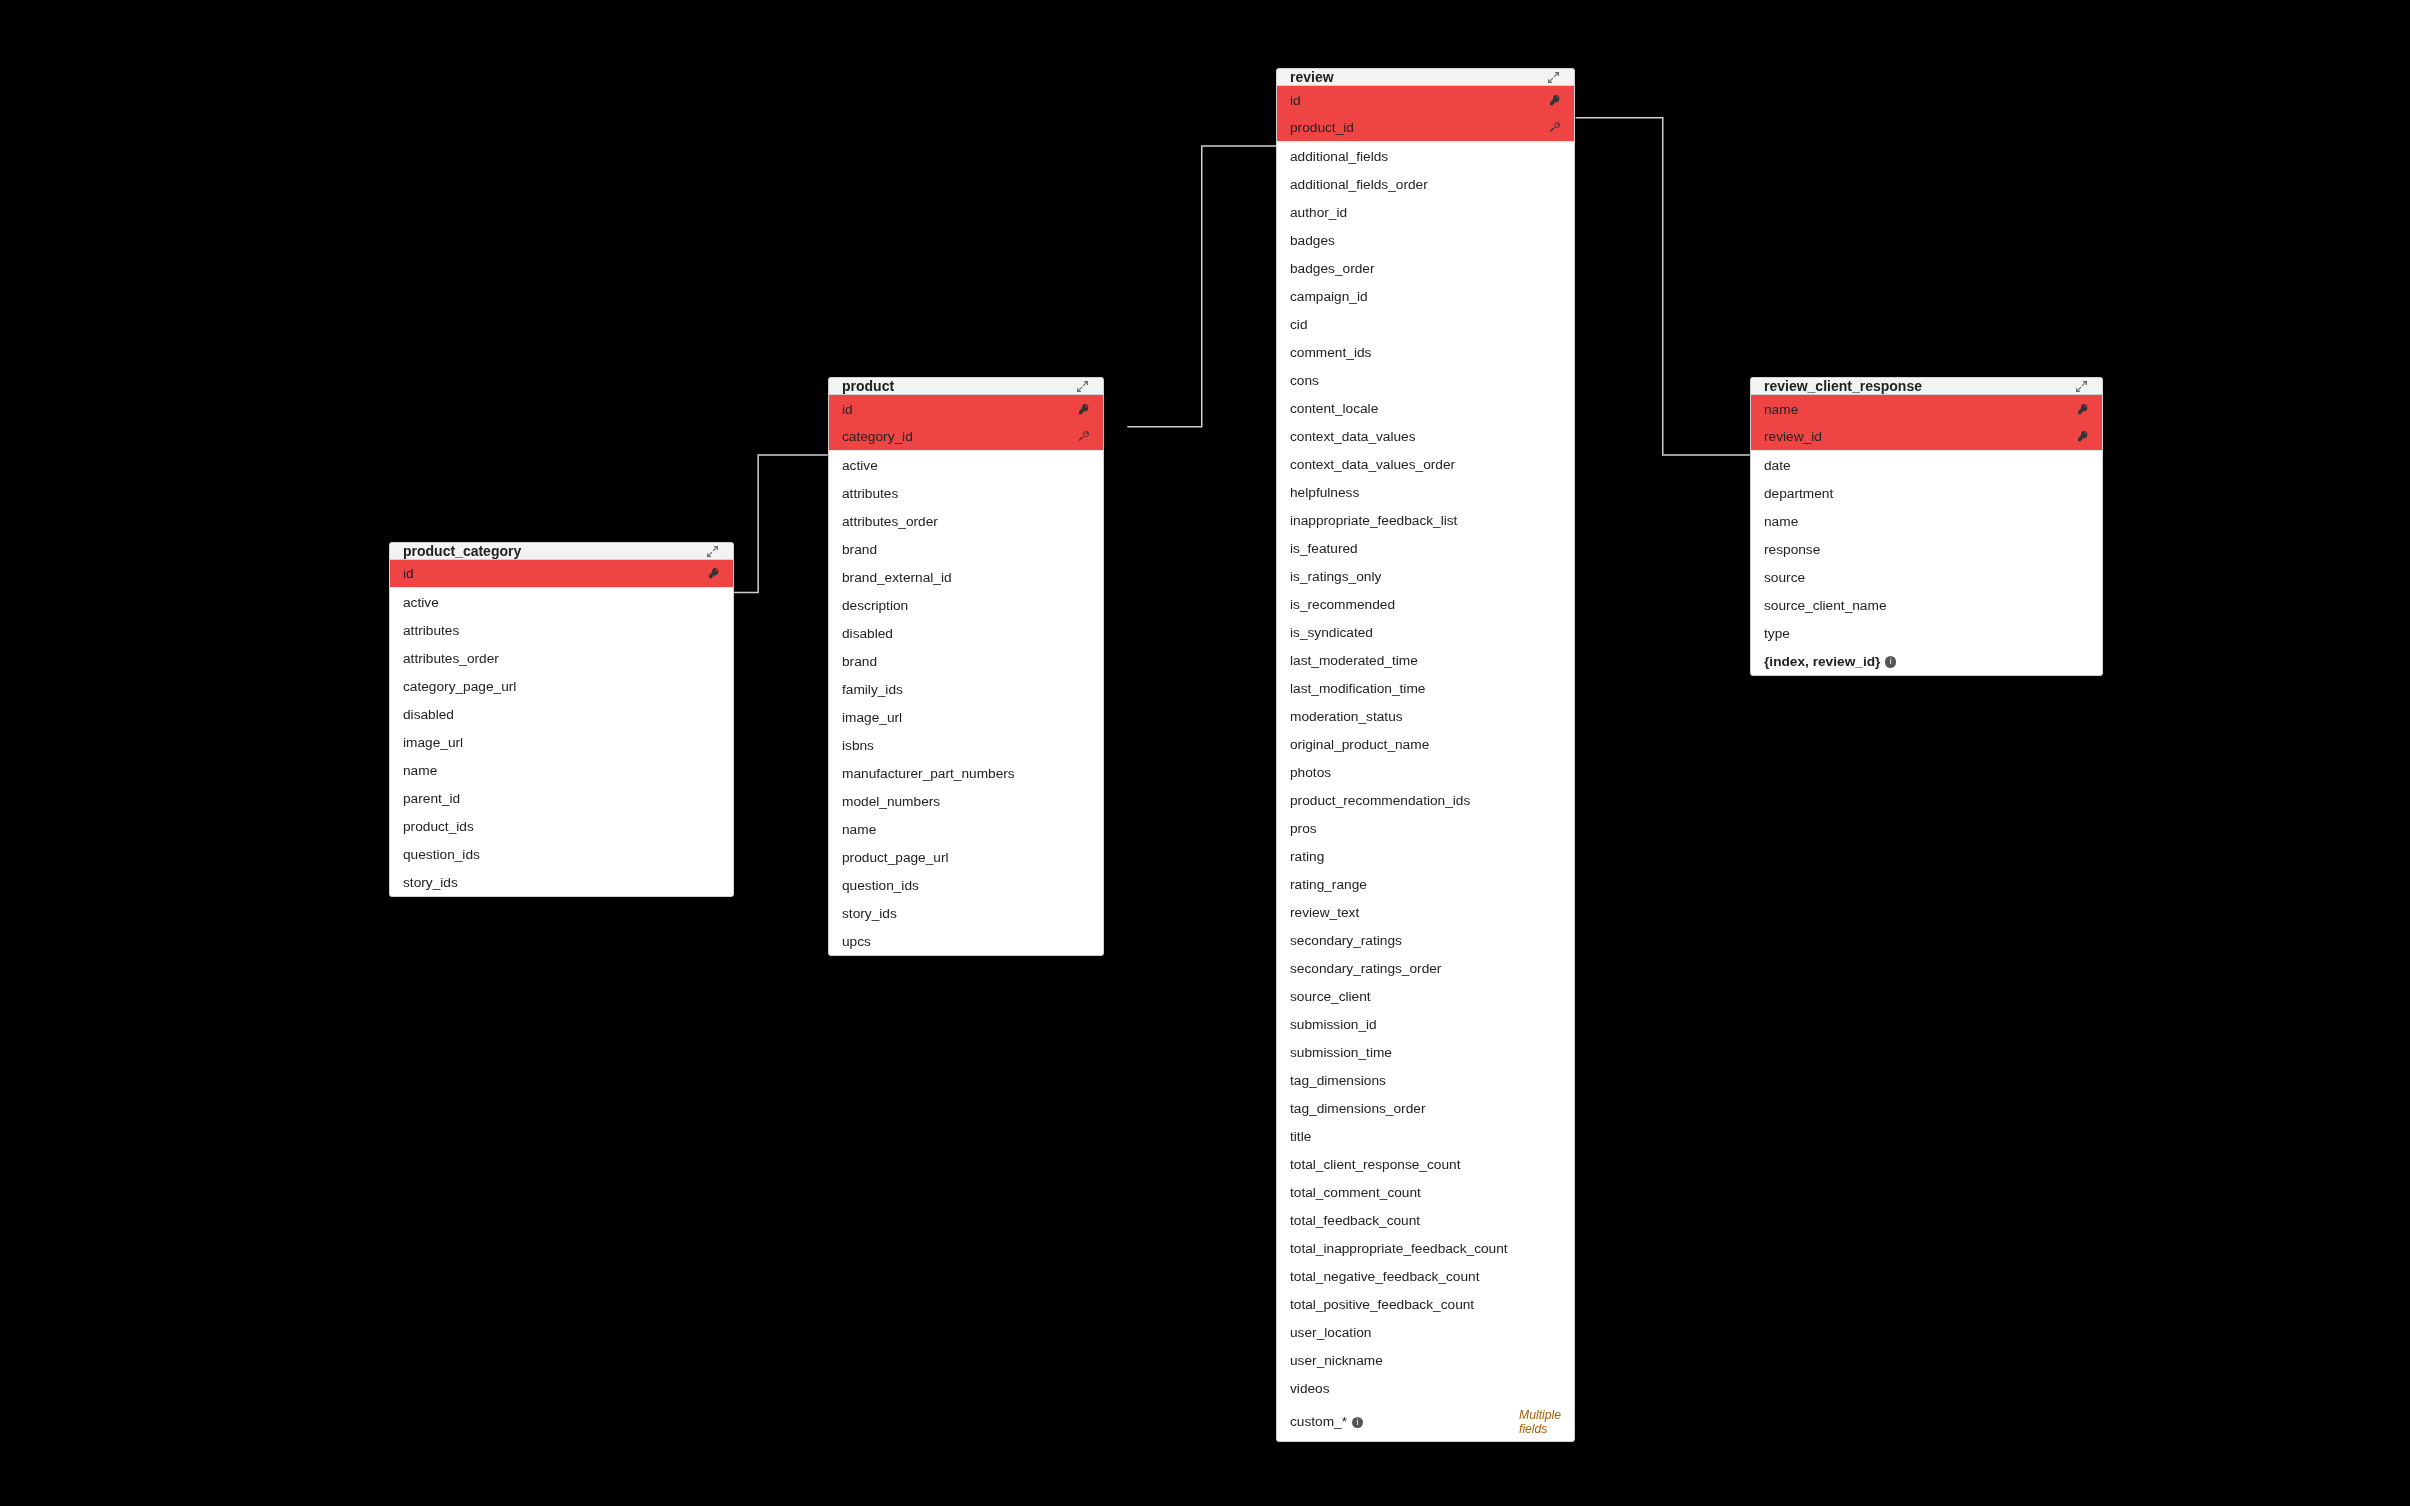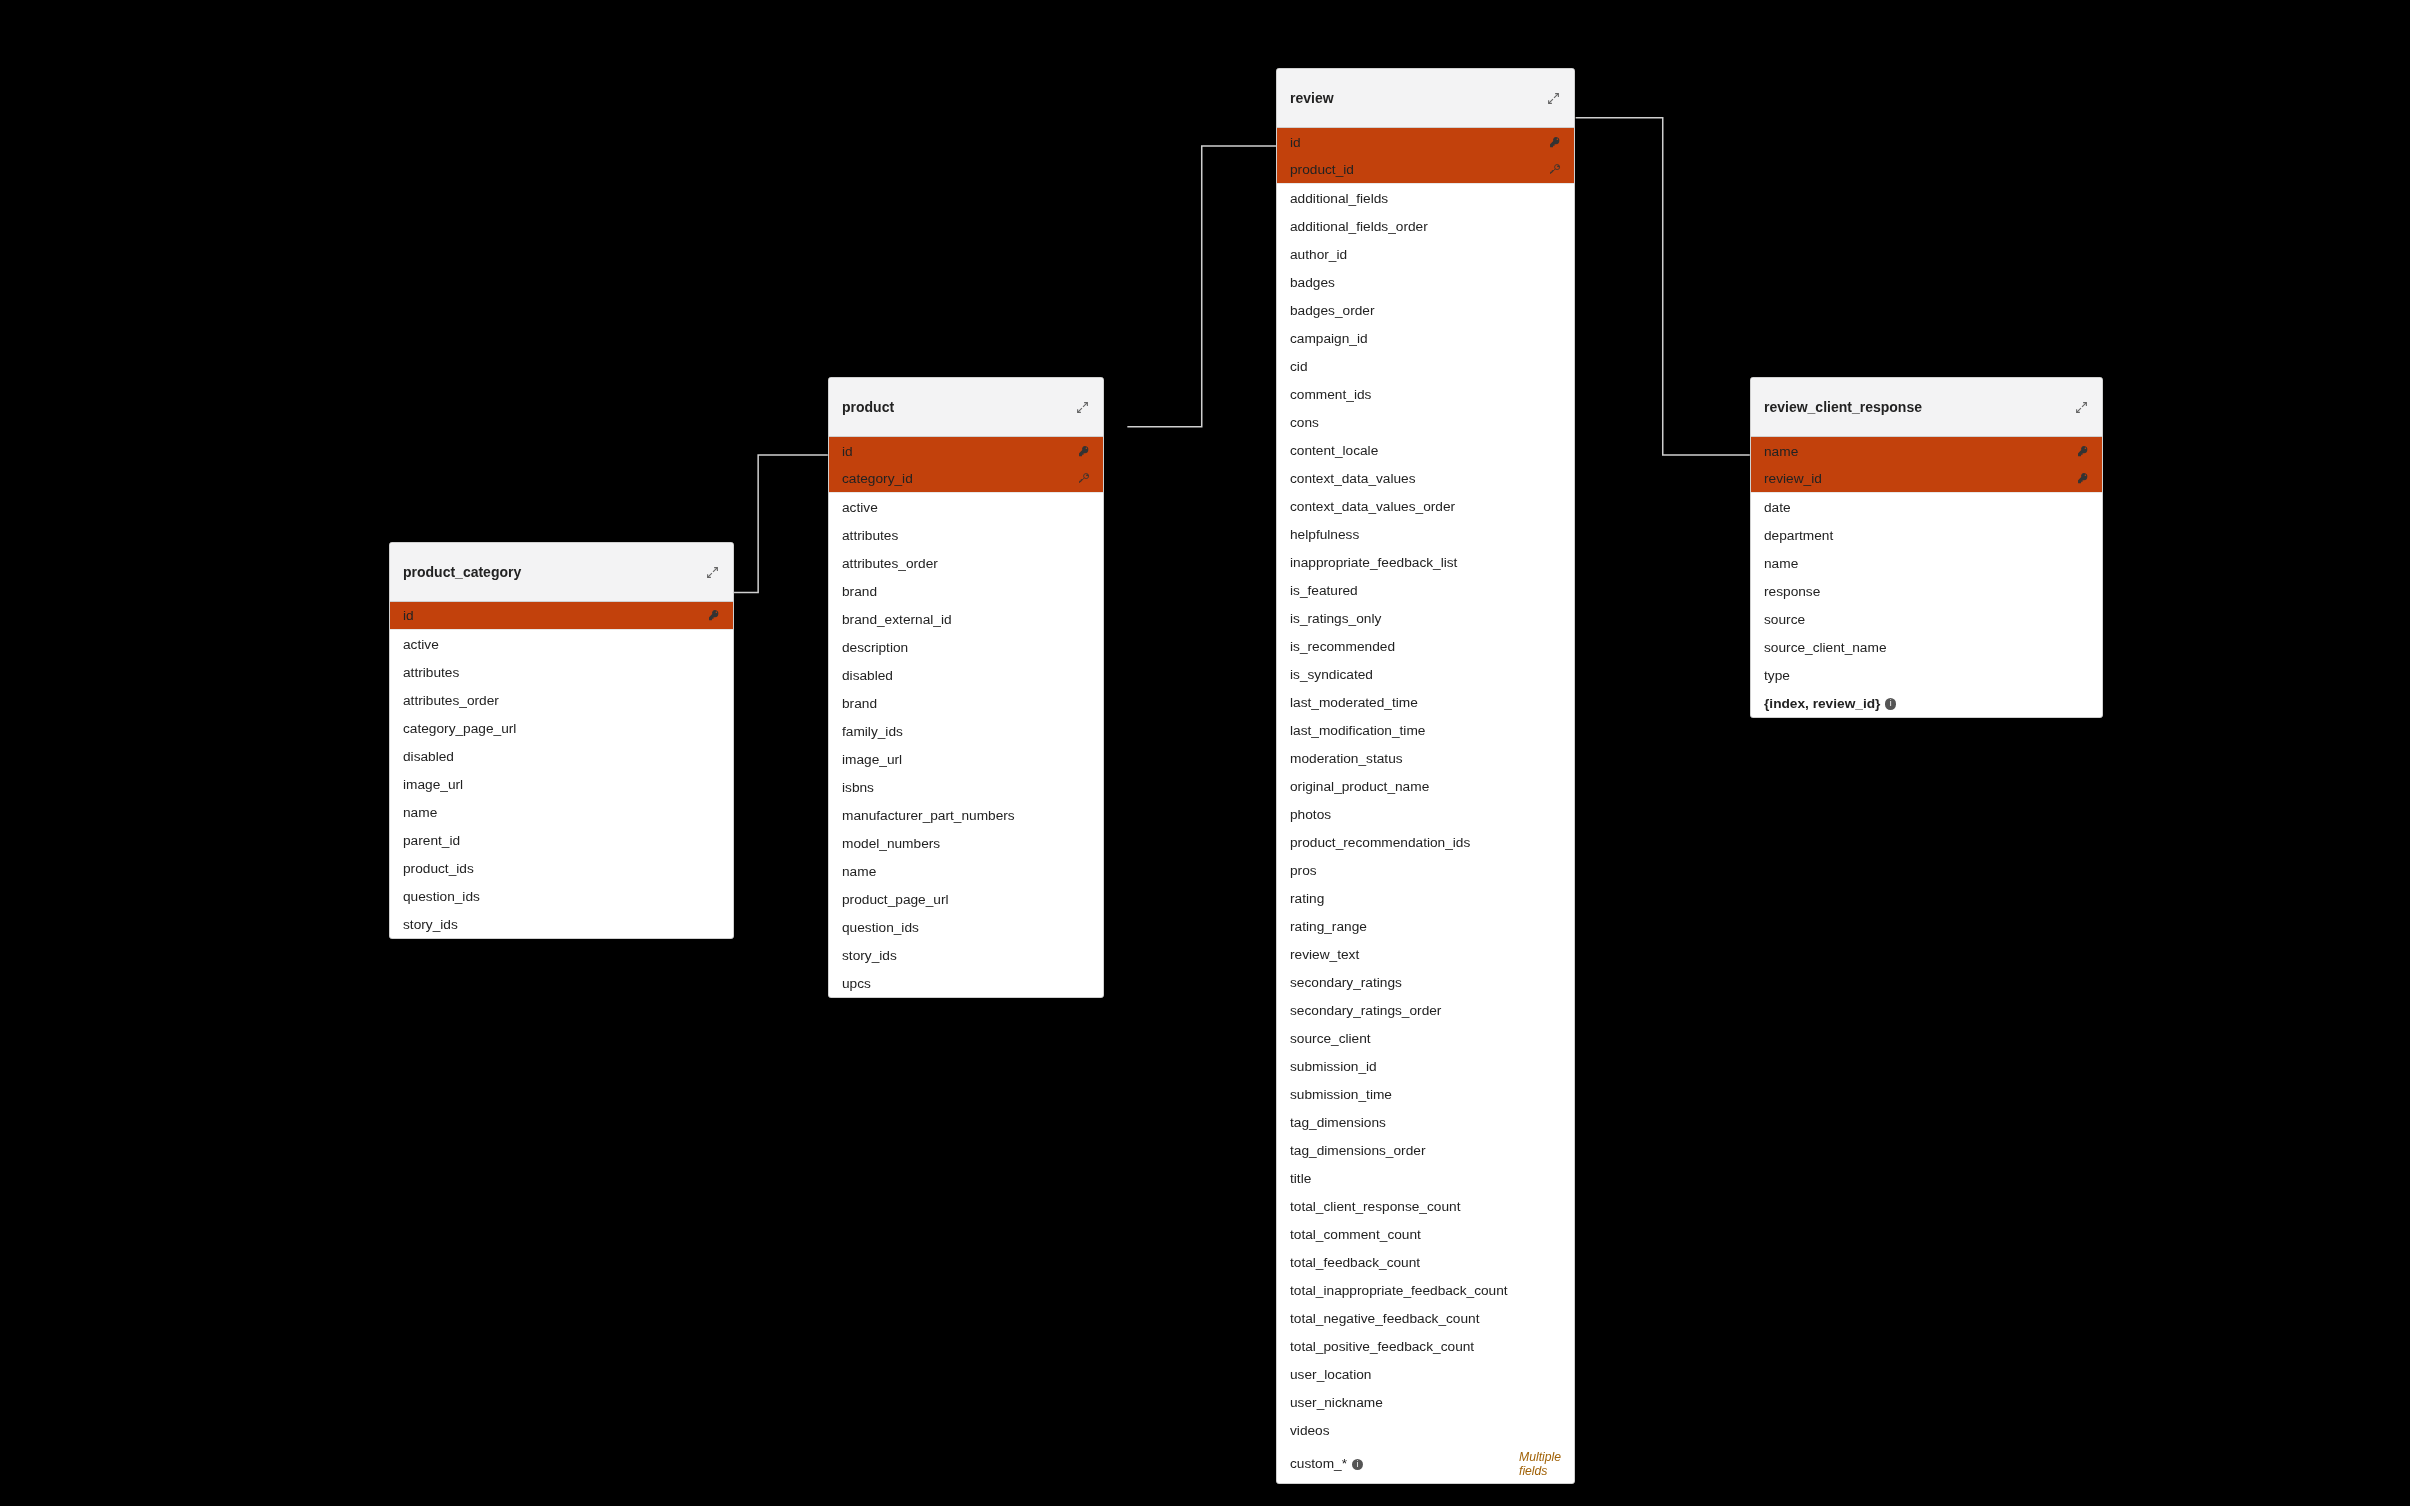--- a/index.html
+++ b/index.html
@@ -18,42 +18,42 @@
   background: #fff;
   border: 0.9px solid #d0d0d0;
   border-radius: 2.8px;
   font-size: 14px;
   color: #222;
   box-shadow: 0 0.9px 1.9px rgba(0,0,0,.15);
 }
 .table-header {
   background: #f3f3f4;
   border-bottom: 0.9px solid #d0d0d0;
-  padding: 21px 13px;
+  padding: 0 13px;
   font-weight: 700;
   display: flex;
   align-items: center;
   justify-content: space-between;
   border-radius: 2.8px 2.8px 0 0;
 }
 .table-header .title { font-size: 14px; }
 .expand-icon {
   width: 15px; height: 15px;
   display: inline-flex; align-items: center; justify-content: center;
   color: #666;
   cursor: pointer;
 }
 .rows { display: flex; flex-direction: column; }
 .row {
   display: flex; align-items: center; justify-content: space-between;
   padding: 5.6px 13px;
   min-height: 28px;
   font-size: 13.7px;
 }
-.row.keyrow { background: #c2410c; }
+.row.keyrow { background: #ef4444; }
 .row.sep-below { border-bottom: 0.9px solid #e7e7e7; }
 .row .name { white-space: nowrap; }
 .row .name.bold { font-weight: 700; }
 .row .note { font-style: italic; color: #a16207; font-size: 12.2px; }
 .icon-slot { width: 17px; display: inline-flex; justify-content: flex-end; align-items: center; color: #333; }
 .info-dot {
   display: inline-block;
   width: 11.3px; height: 11.3px;
   border-radius: 50%;
   background: #555;

